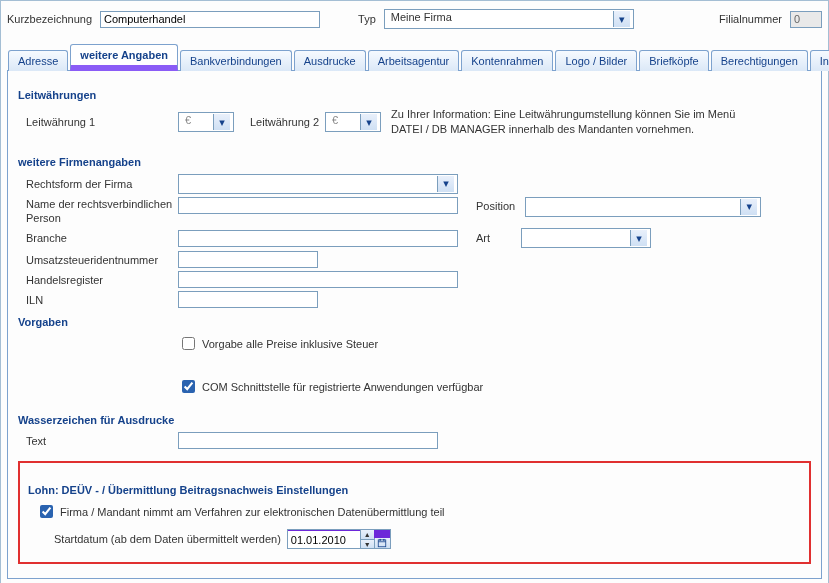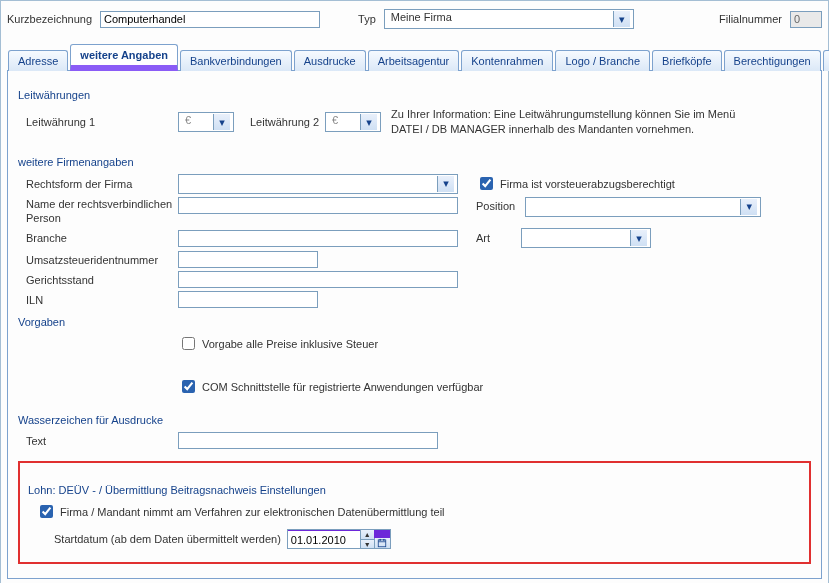--- a/index.html
+++ b/index.html
@@ -55,21 +55,21 @@
     font-weight: bold;
     border-bottom: 6px solid #8b5cf6;
   }
   .pane {
     border: 1px solid #7da2ce;
     border-top: none;
     padding: 10px 10px 14px 10px;
   }
   .section-title {
     color: #15428b;
-    font-weight: normal;
+    font-weight: bold;
     margin: 8px 0 6px 0;
   }
   .form-row {
     display: flex;
     align-items: center;
     margin: 3px 0;
   }
   .label-col {
     width: 160px;
     padding-left: 8px;
@@ -153,21 +153,21 @@
     <input type="text" class="numfield" disabled="" style="width: 32px; text-align: left;" value="0">
   </div>
 
   <div class="tabs">
     <div class="tab">Adresse</div>
     <div class="tab active">weitere Angaben</div>
     <div class="tab">Bankverbindungen</div>
     <div class="tab">Ausdrucke</div>
     <div class="tab">Arbeitsagentur</div>
     <div class="tab">Kontenrahmen</div>
-    <div class="tab">Logo / Branche</div>
+    <div class="tab">Logo / Bilder</div>
     <div class="tab">Briefköpfe</div>
     <div class="tab">Berechtigungen</div>
     <div class="tab">Info</div>
   </div>
 
   <div class="pane">
 
     <div class="section-title">Leitwährungen</div>
     <div class="form-row">
       <div class="label-col">Leitwährung 1</div>
@@ -188,24 +188,20 @@
 
     <div class="section-title" style="margin-top:18px">weitere Firmenangaben</div>
 
     <div class="form-row">
       <div class="label-col">Rechtsform der Firma</div>
       <div class="combo" style="width:280px">
         <span class="val"></span>
         <span class="trigger">▾</span>
       </div>
       <div style="width:18px"></div>
-      <label class="checkbox-wrap">
-        <input type="checkbox" checked="" style="">
-        <span>Firma ist vorsteuerabzugsberechtigt</span>
-      </label>
     </div>
 
     <div class="form-row" style="align-items:flex-start">
       <div class="label-col" style="line-height:1.3">Name der rechtsverbindlichen Person</div>
       <input type="text" style="width: 280px;" value="">
       <div style="width:18px"></div>
       <label style="margin-top:3px">Position</label>
       <div style="width:10px"></div>
       <div class="combo" style="width:236px">
         <span class="val"></span>
@@ -224,25 +220,25 @@
         <span class="val"></span>
         <span class="trigger">▾</span>
       </div>
     </div>
 
     <div class="form-row">
       <div class="label-col">Umsatzsteueridentnummer</div>
       <input type="text" style="width: 140px;" value="">
     </div>
 
-
-    <div class="form-row">
-      <div class="label-col">Gerichtsstand</div>
+    <div class="form-row">
+      <div class="label-col">Handelsregister</div>
       <input type="text" style="width: 280px;" value="">
     </div>
+
 
     <div class="form-row">
       <div class="label-col">ILN</div>
       <input type="text" style="width: 140px;" value="">
     </div>
 
     <div class="section-title" style="">Vorgaben</div>
     <div class="form-row">
       <div class="label-col"></div>
       <label class="checkbox-wrap">

